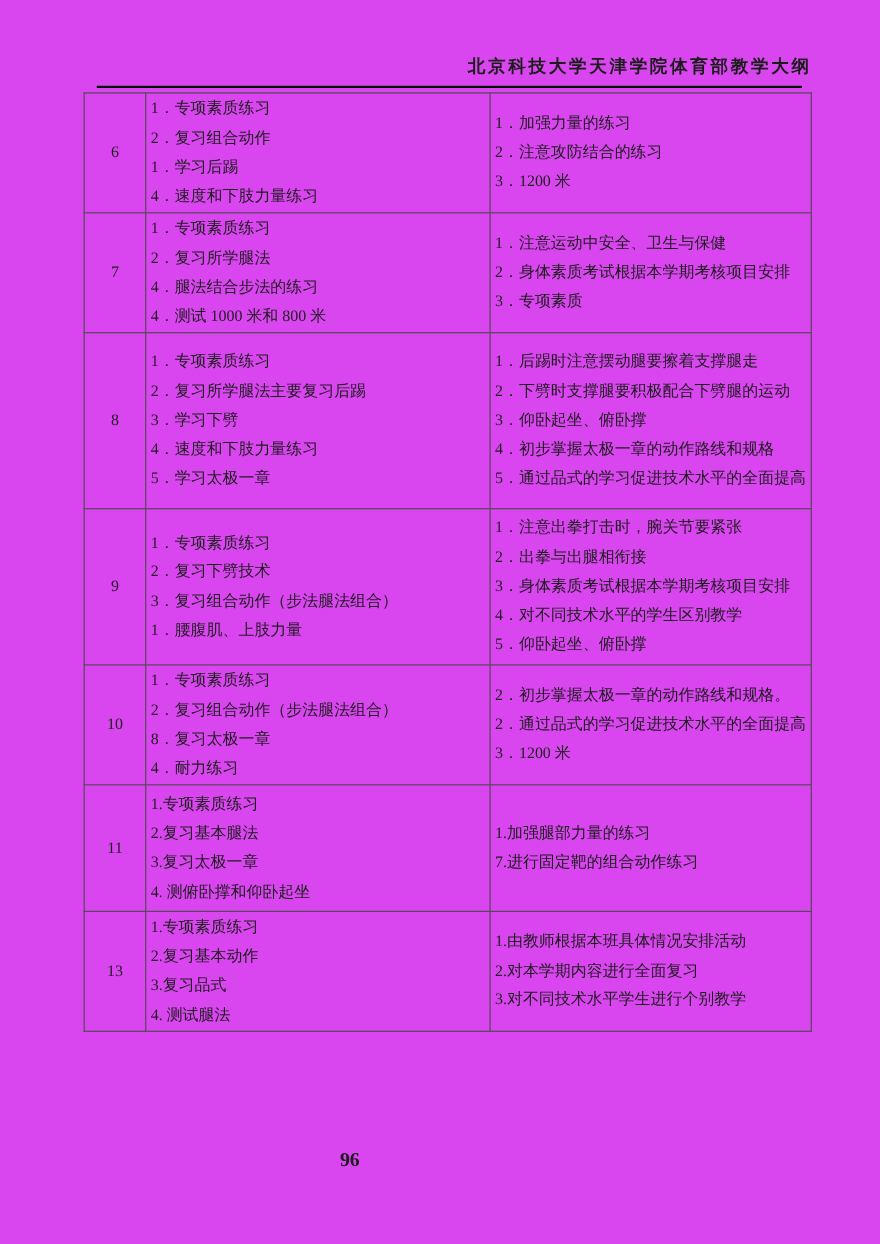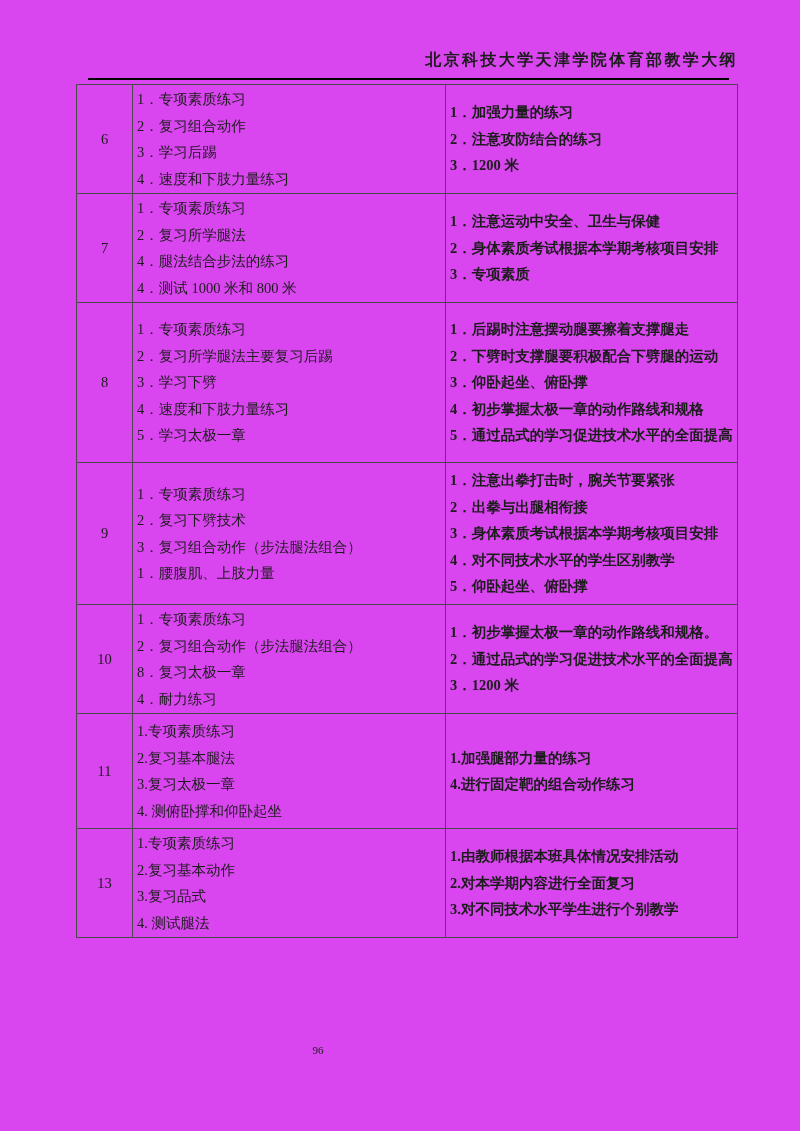--- a/index.html
+++ b/index.html
@@ -46,29 +46,30 @@
     vertical-align: middle;
     font-size: 14.5px;
     line-height: 26.5px;
     padding: 1px 4px;
   }
   td.week {
     text-align: center;
     padding: 0;
   }
   td.left-col  { padding-left: 9px; }
-  td.right-col { padding-left: 7px; font-weight: bold; }
+  td.right-col { padding-left: 7px; }
   .line { white-space: pre-wrap; }
   .page-number {
     position: absolute;
     top: 1044px;
     left: 0;
     width: 636px;
     text-align: center;
-    font-size: 11px;
+    font-size: 18px;
+    font-weight: bold;
   }
 </style>
 </head>
 <body>
 
 <div class="page">
 
   <div class="header-title">北京科技大学天津学院体育部教学大纲</div>
 
   <div class="header-rule"></div>
@@ -78,21 +79,21 @@
       <col style="width:56px">
       <col style="width:313px">
       <col style="width:292px">
     </colgroup>
     <tbody>
         <tr style="height: 105px;">
           <td class="week">6</td>
           <td class="left-col">
             <div class="line">1．专项素质练习</div>
             <div class="line">2．复习组合动作</div>
-            <div class="line">3．学习后踢</div>
+            <div class="line">1．学习后踢</div>
             <div class="line">4．速度和下肢力量练习</div>
           </td>
           <td class="right-col">
             <div class="line">1．加强力量的练习</div>
             <div class="line">2．注意攻防结合的练习</div>
             <div class="line">3．1200 米</div>
           </td>
         </tr>
         <tr style="height: 107px;">
           <td class="week">7</td>
@@ -143,36 +144,36 @@
         </tr>
         <tr style="height: 106px;">
           <td class="week">10</td>
           <td class="left-col">
             <div class="line">1．专项素质练习</div>
             <div class="line">2．复习组合动作（步法腿法组合）</div>
             <div class="line">8．复习太极一章</div>
             <div class="line">4．耐力练习</div>
           </td>
           <td class="right-col">
-            <div class="line">1．初步掌握太极一章的动作路线和规格。</div>
+            <div class="line">2．初步掌握太极一章的动作路线和规格。</div>
             <div class="line">2．通过品式的学习促进技术水平的全面提高</div>
             <div class="line">3．1200 米</div>
           </td>
         </tr>
         <tr style="height: 115px;">
           <td class="week">11</td>
           <td class="left-col">
             <div class="line">1.专项素质练习</div>
             <div class="line">2.复习基本腿法</div>
             <div class="line">3.复习太极一章</div>
             <div class="line">4. 测俯卧撑和仰卧起坐</div>
           </td>
           <td class="right-col">
             <div class="line">1.加强腿部力量的练习</div>
-            <div class="line">4.进行固定靶的组合动作练习</div>
+            <div class="line">7.进行固定靶的组合动作练习</div>
           </td>
         </tr>
         <tr style="height: 108px;">
           <td class="week">13</td>
           <td class="left-col">
             <div class="line">1.专项素质练习</div>
             <div class="line">2.复习基本动作</div>
             <div class="line">3.复习品式</div>
             <div class="line">4. 测试腿法</div>
           </td>

